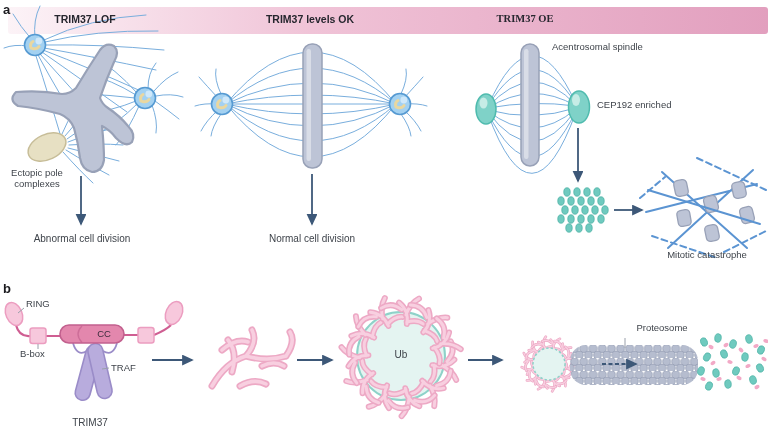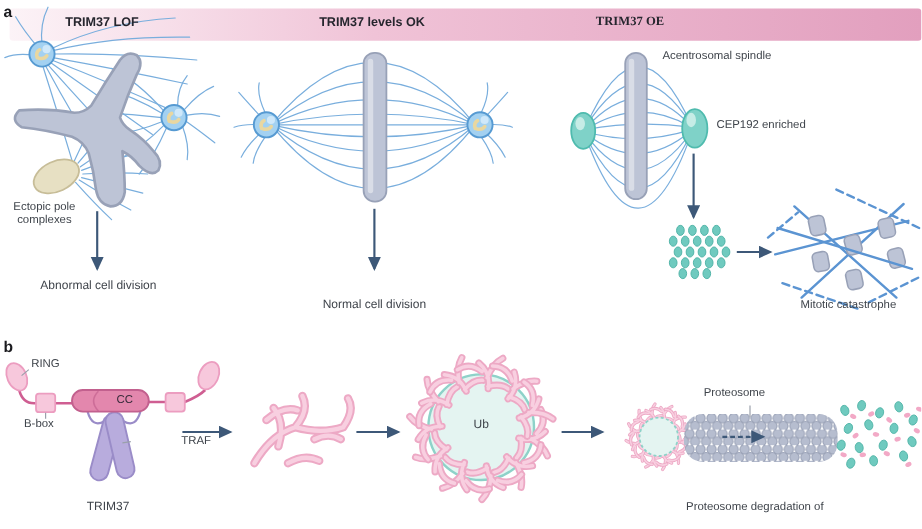--- a/index.html
+++ b/index.html
@@ -252,33 +252,32 @@
 
   <div class="hdr" style="left:38px;top:13px;width:94px;">TRIM37 LOF</div>
   <div class="hdr" style="left:252px;top:13px;width:116px;">TRIM37 levels OK</div>
   <div class="hdr" style="left:478px;top:13px;width:94px;font-family:Liberation Serif, serif;">TRIM37 OE</div>
 
   <div class="lbl ctr" style="left:6px;top:167px;width:62px;white-space:normal;">
     <div>Ectopic pole</div>
     <div>complexes</div>
   </div>
   <div class="cap" style="left:22px;top:233px;width:120px;">Abnormal cell division</div>
-  <div class="cap" style="left:252px;top:233px;width:120px;margin-top:16px;">Normal cell division</div>
+  <div class="cap" style="left:252px;top:233px;width:120px;">Normal cell division</div>
 
   <div class="lbl" style="left:552px;top:41px;">Acentrosomal spindle</div>
   <div class="lbl" style="left:597px;top:99px;">CEP192 enriched</div>
   <div class="lbl ctr" style="left:645px;top:249px;width:124px;">Mitotic catastrophe</div>
 
   <div class="letter" style="left:3px;top:281px;">b</div>
 
   <div class="lbl" style="left:26px;top:298px;">RING</div>
   <div class="lbl" style="left:20px;top:348px;">B-box</div>
   <div class="lbl ctr" style="left:92px;top:328px;width:24px;color:#3a2c3c;">CC</div>
-  <div class="lbl" style="left:111px;top:362px;margin-left:40px;">TRAF</div>
+  <div class="lbl" style="left:111px;top:362px;">TRAF</div>
 
   <div class="cap" style="left:40px;top:417px;width:100px;">TRIM37</div>
   <div class="cap" style="left:386px;top:349px;width:30px;">Ub</div>
-  <div class="lbl ctr" style="left:576px;top:322px;width:72px;">Proteosome</div>
+  <div class="lbl ctr" style="left:626px;top:322px;width:72px;">Proteosome</div>
   <div class="cap" style="left:552px;top:417px;width:154px;font-size:9.5px;line-height:11px;">
-    <div>Proteosome degradation of</div>
   </div>
 
 </div>
 
 </body></html>

